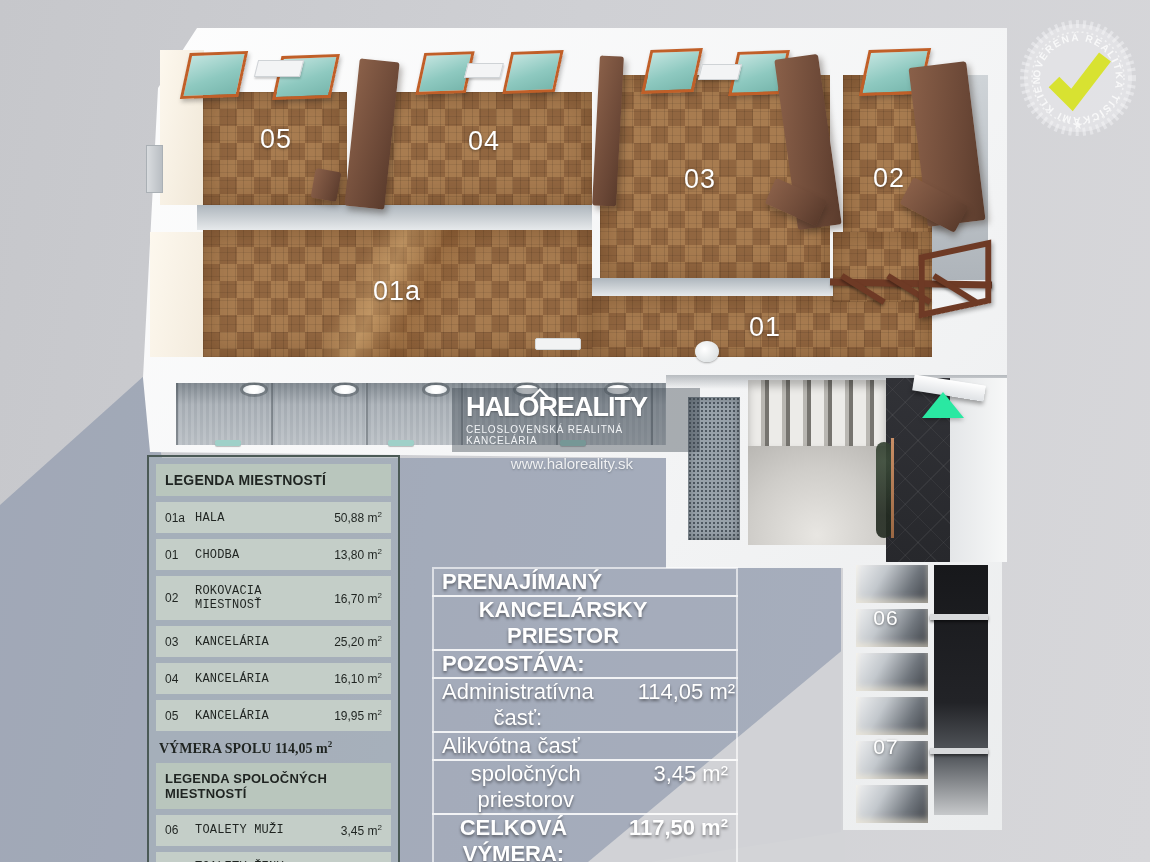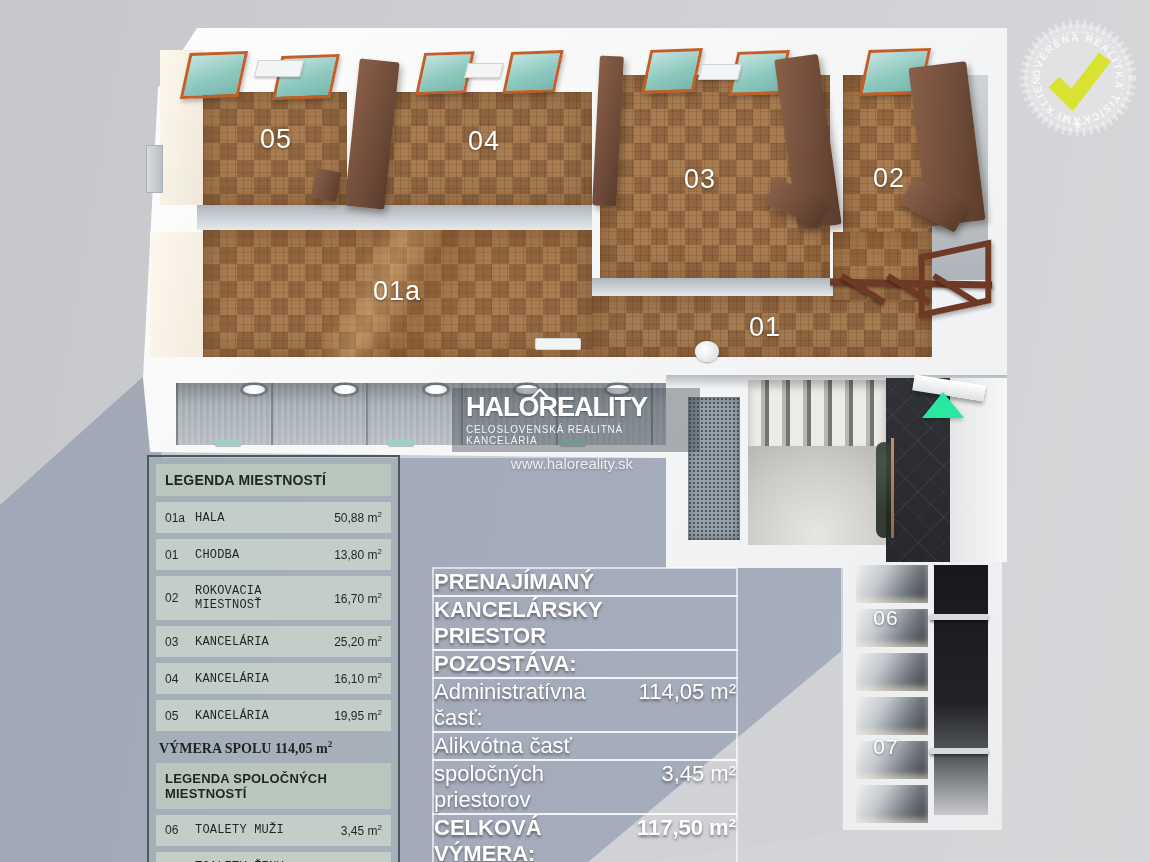--- a/index.html
+++ b/index.html
@@ -145,22 +145,22 @@
   .lg-row{display:flex;align-items:center;background:rgba(201,212,202,0.85);margin-top:6px;
     padding:8px 9px;font-size:12px;}
   .lg-no{width:30px;} .lg-name{flex:1;letter-spacing:0.2px;font-family:Liberation Mono, monospace;} .lg-area{white-space:nowrap;}
   .lg-area sup{font-size:8px;}
   .lg-total{font-weight:bold;font-size:14px;padding:8px 3px 6px 3px;font-family:Liberation Serif, serif;}
   .lg-total sup{font-size:9px;}
 
   
   .summary{left:432px;top:569px;width:306px;color:#fff;}
   .sm-row{display:flex;justify-content:space-between;border:2px solid rgba(255,255,255,0.62);
-    margin-top:-2px;padding:0 0;font-size:22px;line-height:26px;
-    text-shadow:0 2px 3px rgba(0,0,0,0.45);}
+    margin-top:-2px;padding:0 8px;font-size:22px;line-height:26px;
+    text-shadow:0 2px 3px rgba(0,0,0,0.45);text-align:center;}
   .sm-row.bold{font-weight:bold;}
   .sm-val{white-space:nowrap;margin-left:44px;}
 
   
   .badge{left:1008px;top:8px;width:140px;height:140px;opacity:0.9;}
 </style>
 </head>
 <body>
 
 <div class="stage">

